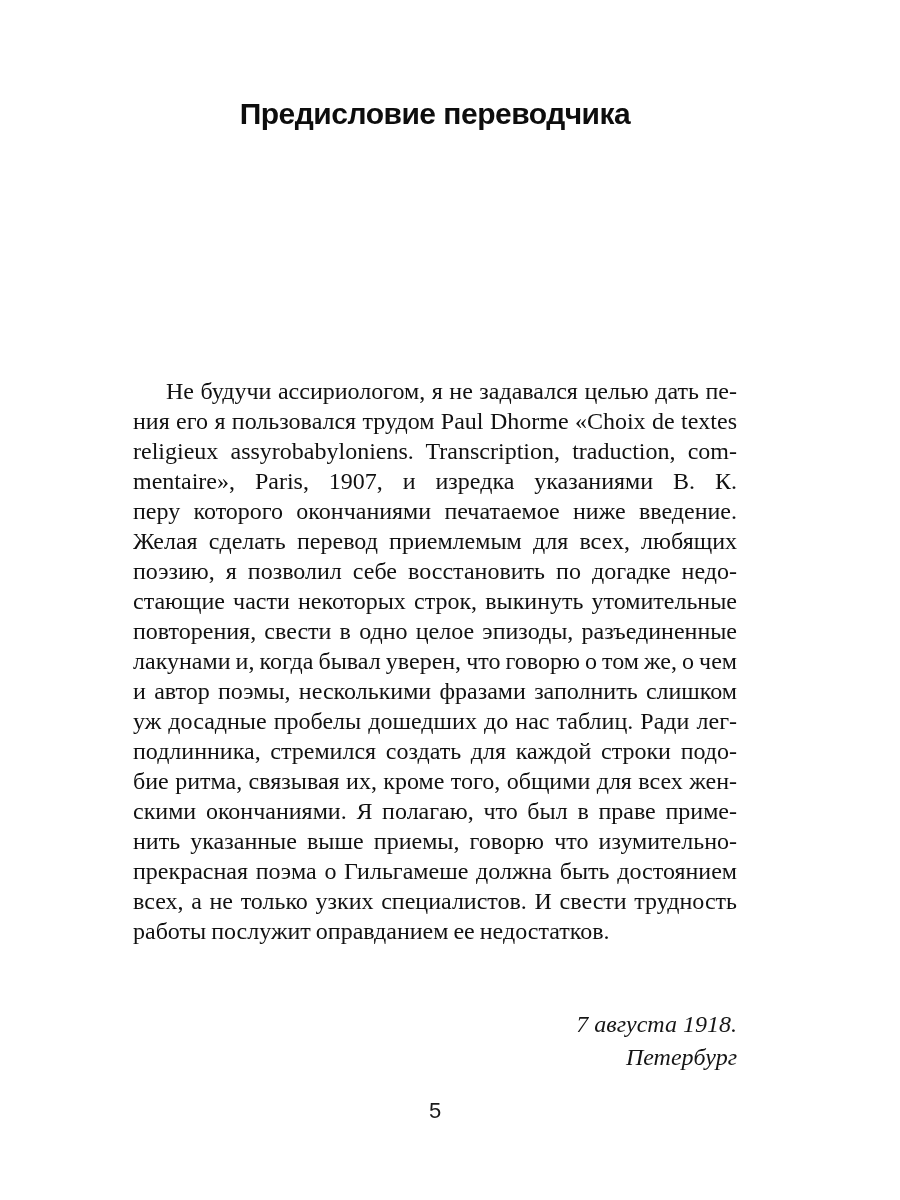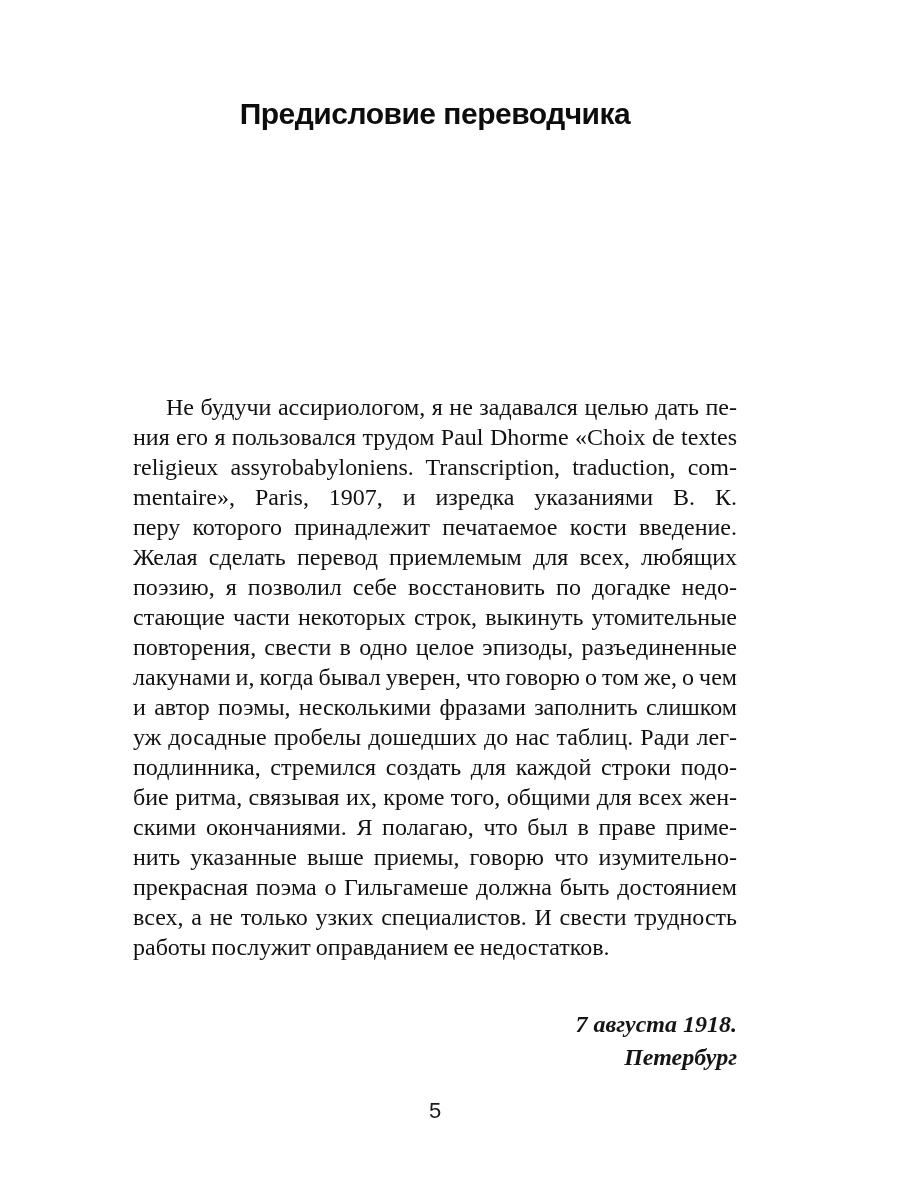--- a/index.html
+++ b/index.html
@@ -26,21 +26,21 @@
     font-family: "Liberation Sans", sans-serif;
     font-weight: 700;
     font-size: 30px;
     line-height: 37px;
     letter-spacing: -0.5px;
     color: #0d0d0d;
   }
   .body-block {
     position: absolute;
     left: 133px;
-    top: 392px;
+    top: 376px;
     width: 604px;
   }
   .bline {
     font-size: 24px;
     line-height: 30px;
     height: 30px;
     overflow: hidden;
     word-spacing: -1px;
     text-align: justify;
     text-align-last: justify;
@@ -55,21 +55,20 @@
   .signature {
     position: absolute;
     left: 133px;
     top: 1008px;
     width: 604px;
     text-align: right;
     font-style: italic;
     font-size: 24px;
     line-height: 33px;
     color: #151515;
-    font-weight: bold;
   }
   .pagenum {
     position: absolute;
     left: 133px;
     top: 1098px;
     width: 604px;
     text-align: center;
     font-family: "Liberation Sans", sans-serif;
     font-size: 22px;
     line-height: 26px;
@@ -81,21 +80,21 @@
 
 <div class="page">
 
   <h1 class="title">Предисловие переводчика</h1>
 
   <div class="body-block">
       <div class="bline first">Не будучи ассириологом, я не задавался целью дать пе-</div>
       <div class="bline">ния его я пользовался трудом Paul Dhorme «Choix de textes</div>
       <div class="bline">religieux assyrobabyloniens. Transcription, traduction, com-</div>
       <div class="bline">mentaire», Paris, 1907, и изредка указаниями В. К. Шилейко,</div>
-      <div class="bline">перу которого принадлежит печатаемое кости введение.</div>
+      <div class="bline">перу которого окончаниями печатаемое ниже введение.</div>
       <div class="bline">Желая сделать перевод приемлемым для всех, любящих</div>
       <div class="bline">поэзию, я позволил себе восстановить по догадке недо-</div>
       <div class="bline">стающие части некоторых строк, выкинуть утомительные</div>
       <div class="bline">повторения, свести в одно целое эпизоды, разъединенные</div>
       <div class="bline">лакунами и, когда бывал уверен, что говорю о том же, о чем</div>
       <div class="bline">и автор поэмы, несколькими фразами заполнить слишком</div>
       <div class="bline">уж досадные пробелы дошедших до нас таблиц. Ради лег-</div>
       <div class="bline">подлинника, стремился создать для каждой строки подо-</div>
       <div class="bline">бие ритма, связывая их, кроме того, общими для всех жен-</div>
       <div class="bline">скими окончаниями. Я полагаю, что был в праве приме-</div>

